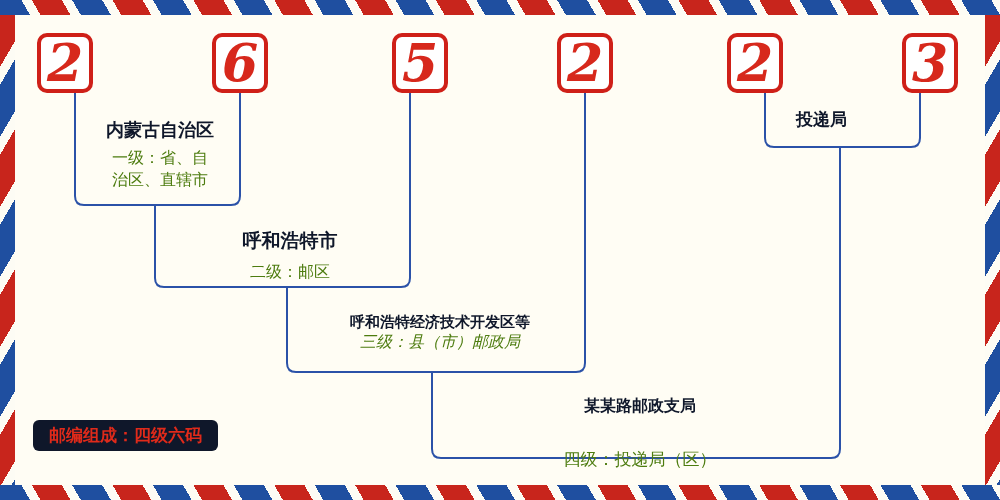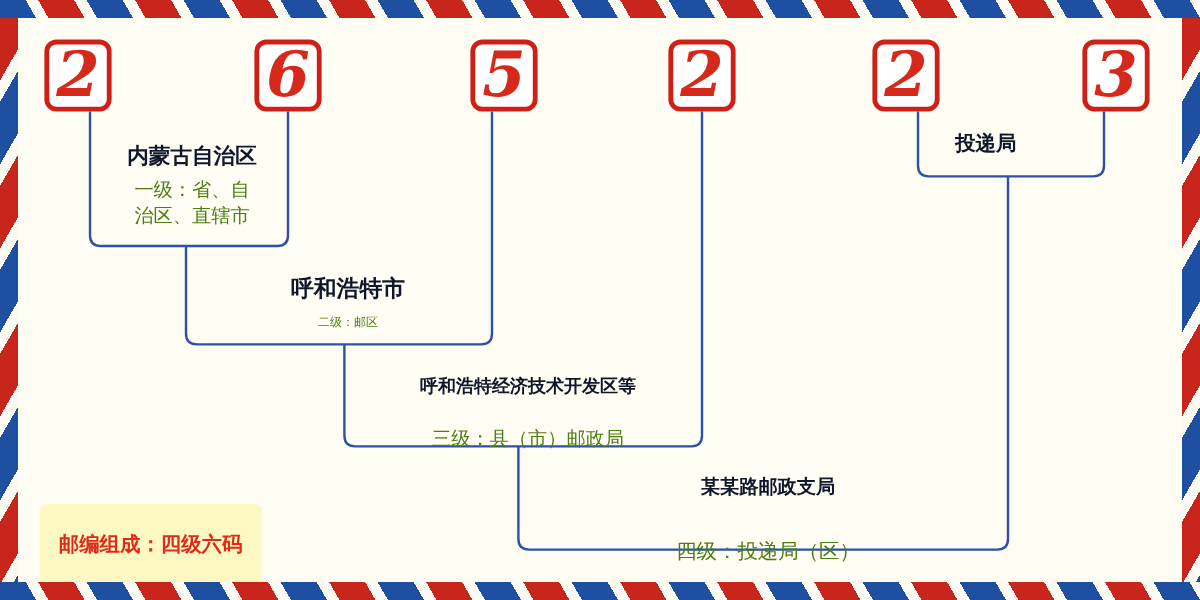--- a/index.html
+++ b/index.html
@@ -39,34 +39,34 @@
 
   
   .label{position:absolute;text-align:center;z-index:2;}
   .label .title{color:#0f172a;font-weight:bold;}
   .label .desc{color:#4d7c0f;}
   .lbl1{left:70px;top:118px;width:180px;}
   .lbl1 .title{font-size:18px;}
   .lbl1 .desc{font-size:16px;line-height:22px;margin-top:5px;}
   .lbl2{left:200px;top:228px;width:180px;}
   .lbl2 .title{font-size:19px;}
-  .lbl2 .desc{font-size:10px;margin-top:8px;}
+  .lbl2 .desc{font-size:16px;margin-top:8px;}
   .lbl3{left:300px;top:313px;width:280px;}
   .lbl3 .title{font-size:15px;}
-  .lbl3 .desc{font-size:16px;margin-top:24px;}
+  .lbl3 .desc{font-size:16px;margin-top:0;font-style:italic;}
   .lbl4{left:520px;top:396px;width:240px;}
   .lbl4 .title{font-size:16px;}
   .lbl4 .desc{font-size:17px;margin-top:31px;}
   .lbl5{left:754px;top:108px;width:135px;text-align:center;}
   .lbl5 .title{font-size:17px;}
 
   
   .badge{
     position:absolute;left:33px;top:420px;z-index:2;
-    background:#fef9c3;border-radius:6px;padding:22px 16px;
+    background:#0f172a;border-radius:6px;padding:4px 16px;
     color:#e02a1a;font-weight:bold;font-size:17px;
   }
 </style>
 </head>
 <body>
 
 <div class="stripe stripe-h stripe-top"></div>
 <div class="stripe stripe-h stripe-bottom"></div>
 <div class="stripe stripe-v stripe-left"></div>
 <div class="stripe stripe-v stripe-right"></div>

